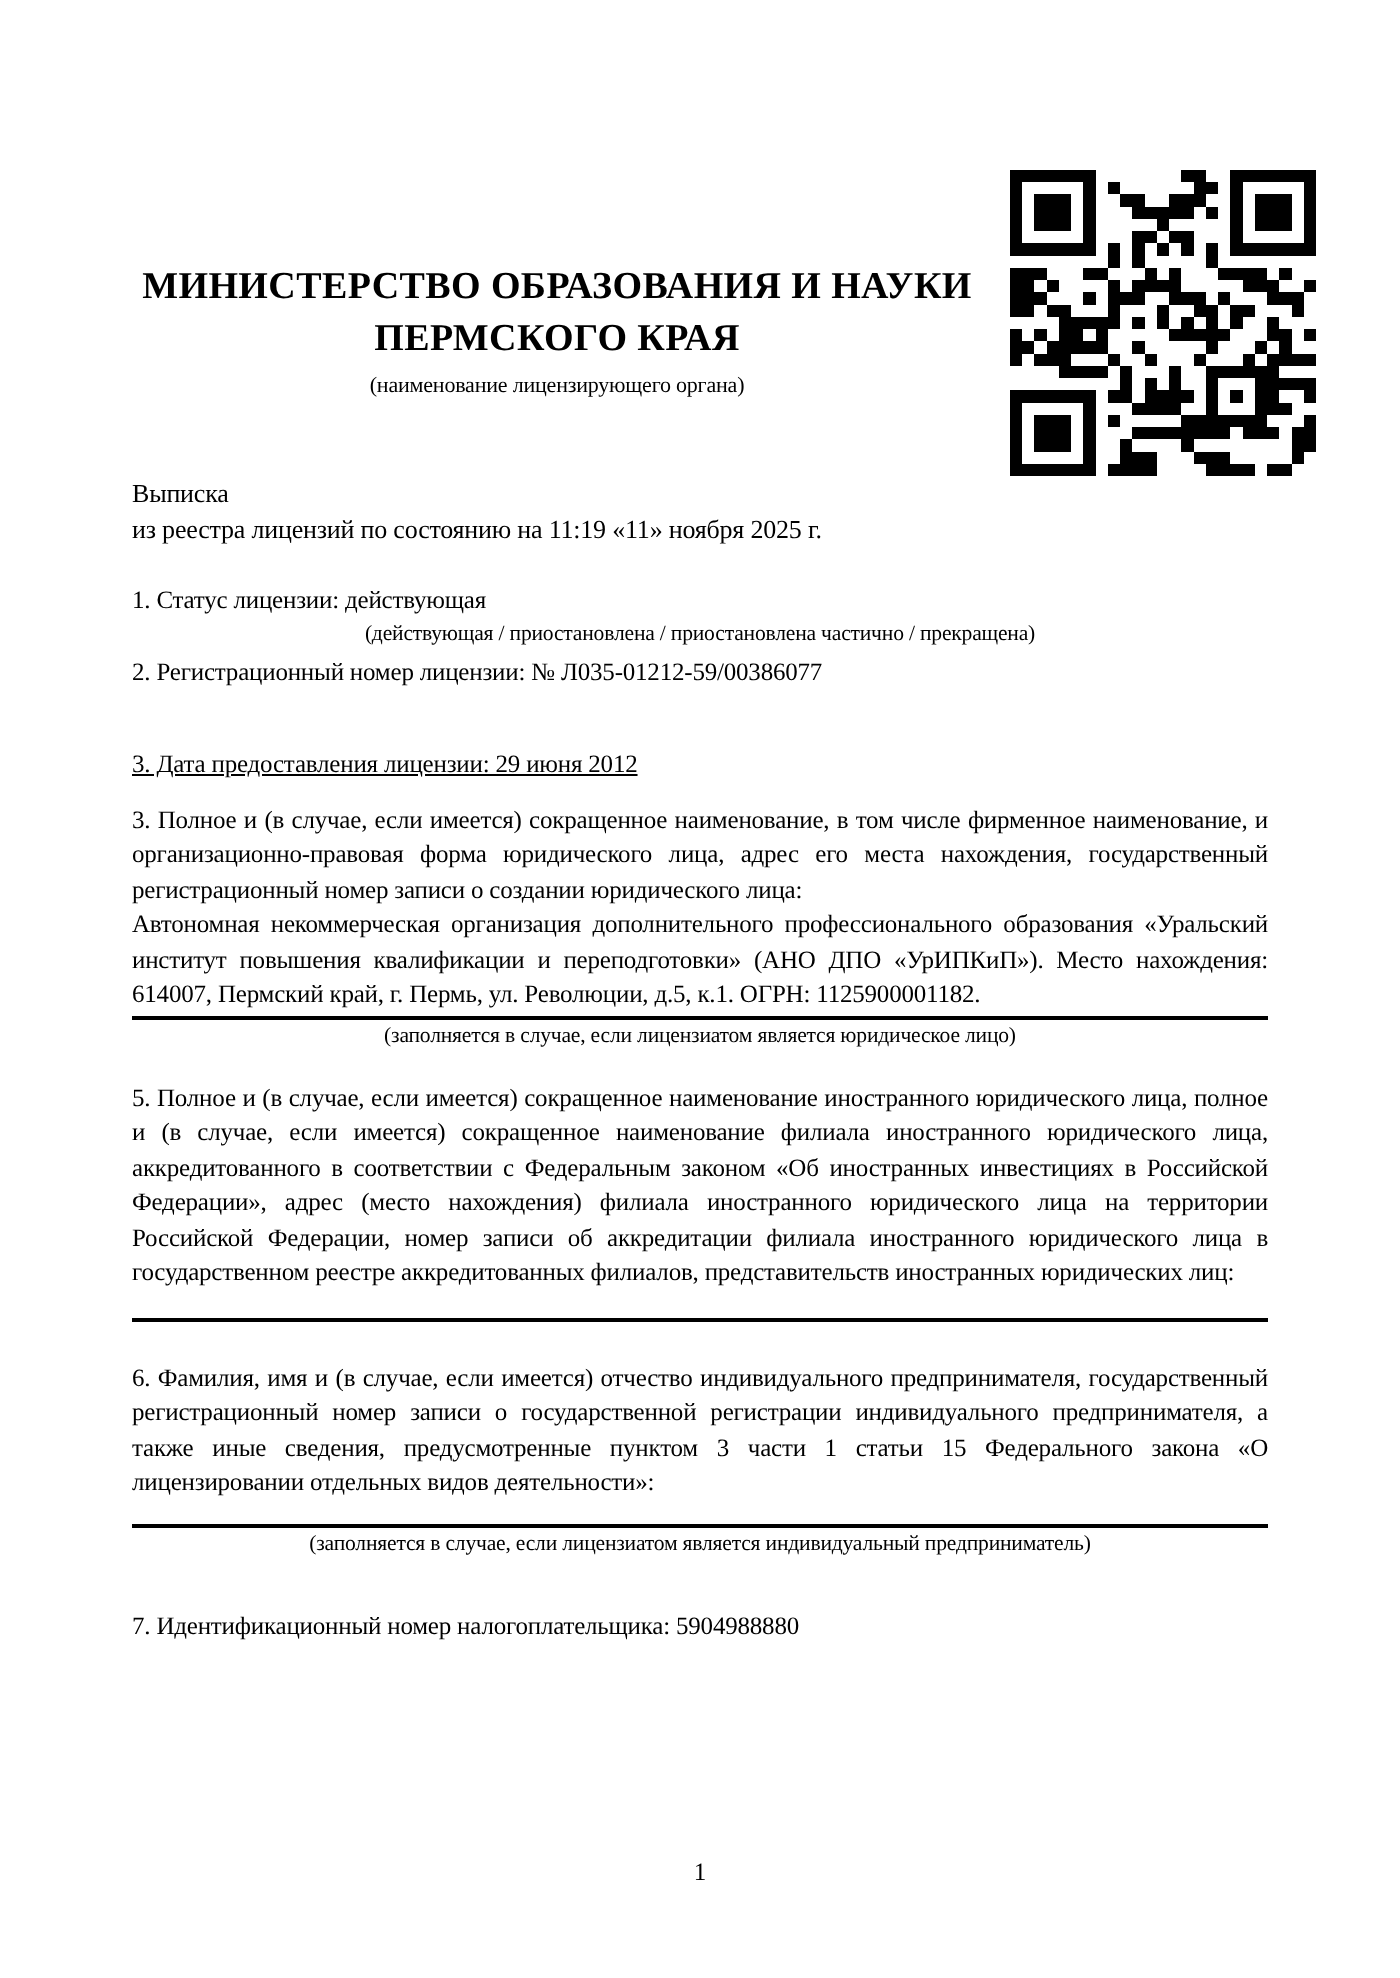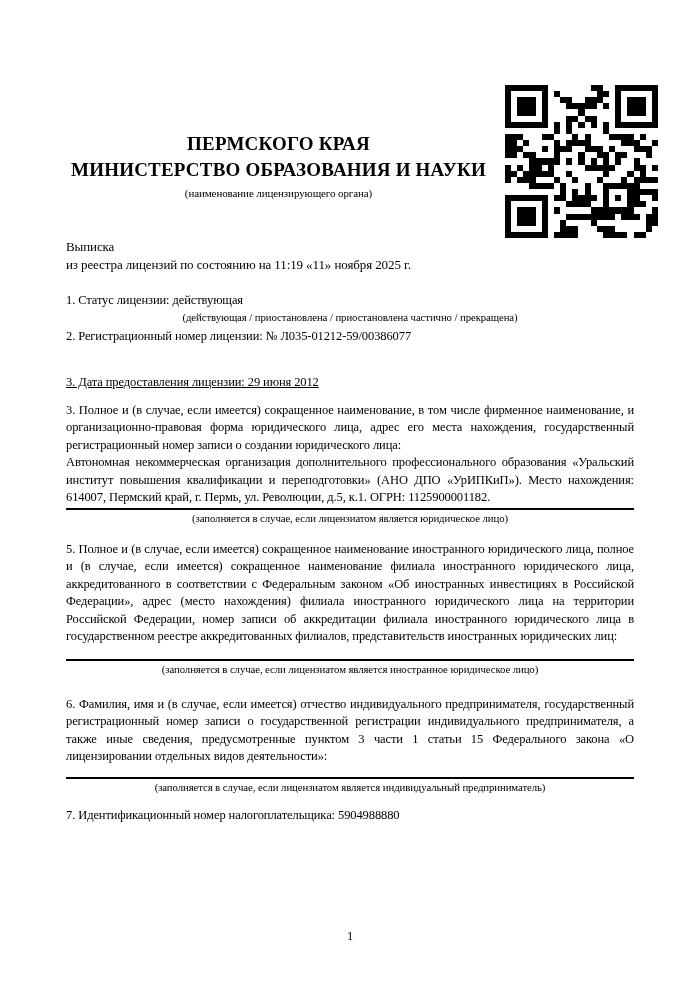--- a/index.html
+++ b/index.html
@@ -66,42 +66,42 @@
     border-top: 2px solid #000;
     height: 0;
     margin-top: 1px;
   }
   .mt-item1 { margin-top: 18px; }
   .mt-item2 { margin-top: 4px; }
   .mt-item3 { margin-top: 29px; text-decoration: underline; }
   .mt-item4 { margin-top: 10px; }
   .mt-item5 { margin-top: 16px; }
   .mt-item6 { margin-top: 20px; }
-  .mt-item7 { margin-top: 13px; }
+  .mt-item7 { margin-top: 26px; }
   .caption-gap { margin-top: 1px; }
   .rule-gap-5 { margin-top: 13px; }
   .rule-gap-6 { margin-top: 11px; }
   .page-number {
     position: absolute;
     left: 0;
     right: 0;
     bottom: 44px;
     text-align: center;
     font-size: 12.5px;
   }
 </style>
 </head>
 <body>
 
 <div class="page">
 
   <div class="header-row">
     <div class="header-left">
+      <div class="ministry-name">МИНИСТЕРСТВО ОБРАЗОВАНИЯ И НАУКИ</div>
       <div class="ministry-name">ПЕРМСКОГО КРАЯ</div>
-      <div class="ministry-name">МИНИСТЕРСТВО ОБРАЗОВАНИЯ И НАУКИ</div>
       <div class="org-caption">(наименование лицензирующего органа)</div>
     </div>
     <div class="qr-box">
       <svg id="qr-svg" viewBox="0 0 25 25" xmlns="http://www.w3.org/2000/svg" aria-hidden="true">
           <rect x="0" y="0" width="25" height="25" fill="#fff"></rect>
           <rect x="0" y="0" width="1" height="1" fill="#000"></rect>
           <rect x="1" y="0" width="1" height="1" fill="#000"></rect>
           <rect x="2" y="0" width="1" height="1" fill="#000"></rect>
           <rect x="3" y="0" width="1" height="1" fill="#000"></rect>
           <rect x="4" y="0" width="1" height="1" fill="#000"></rect>
@@ -432,21 +432,20 @@
   <div class="field mt-item4">
     <div class="field-para">3. Полное и (в случае, если имеется) сокращенное наименование, в том числе фирменное наименование, и организационно-правовая форма юридического лица, адрес его места нахождения, государственный регистрационный номер записи о создании юридического лица:</div>
     <div class="field-para">Автономная некоммерческая организация дополнительного профессионального образования «Уральский институт повышения квалификации и переподготовки» (АНО ДПО «УрИПКиП»). Место нахождения: 614007, Пермский край, г. Пермь, ул. Революции, д.5, к.1. ОГРН: 1125900001182.</div>
     <div class="rule"></div>
     <div class="small-caption caption-gap">(заполняется в случае, если лицензиатом является юридическое лицо)</div>
   </div>
 
   <div class="field mt-item5">
     <div class="field-para">5. Полное и (в случае, если имеется) сокращенное наименование иностранного юридического лица, полное и (в случае, если имеется) сокращенное наименование филиала иностранного юридического лица, аккредитованного в соответствии с Федеральным законом «Об иностранных инвестициях в Российской Федерации», адрес (место нахождения) филиала иностранного юридического лица на территории Российской Федерации, номер записи об аккредитации филиала иностранного юридического лица в государственном реестре аккредитованных филиалов, представительств иностранных юридических лиц:</div>
     <div class="rule rule-gap-5"></div>
-    <div class="small-caption caption-gap">(заполняется в случае, если лицензиатом является иностранное юридическое лицо)</div>
   </div>
 
   <div class="field mt-item6">
     <div class="field-para">6. Фамилия, имя и (в случае, если имеется) отчество индивидуального предпринимателя, государственный регистрационный номер записи о государственной регистрации индивидуального предпринимателя, а также иные сведения, предусмотренные пунктом 3 части 1 статьи 15 Федерального закона «О лицензировании отдельных видов деятельности»:</div>
     <div class="rule rule-gap-6"></div>
     <div class="small-caption caption-gap">(заполняется в случае, если лицензиатом является индивидуальный предприниматель)</div>
   </div>
 
   <div class="field mt-item7">
     <div class="field-text">7. Идентификационный номер налогоплательщика: 5904988880</div>

